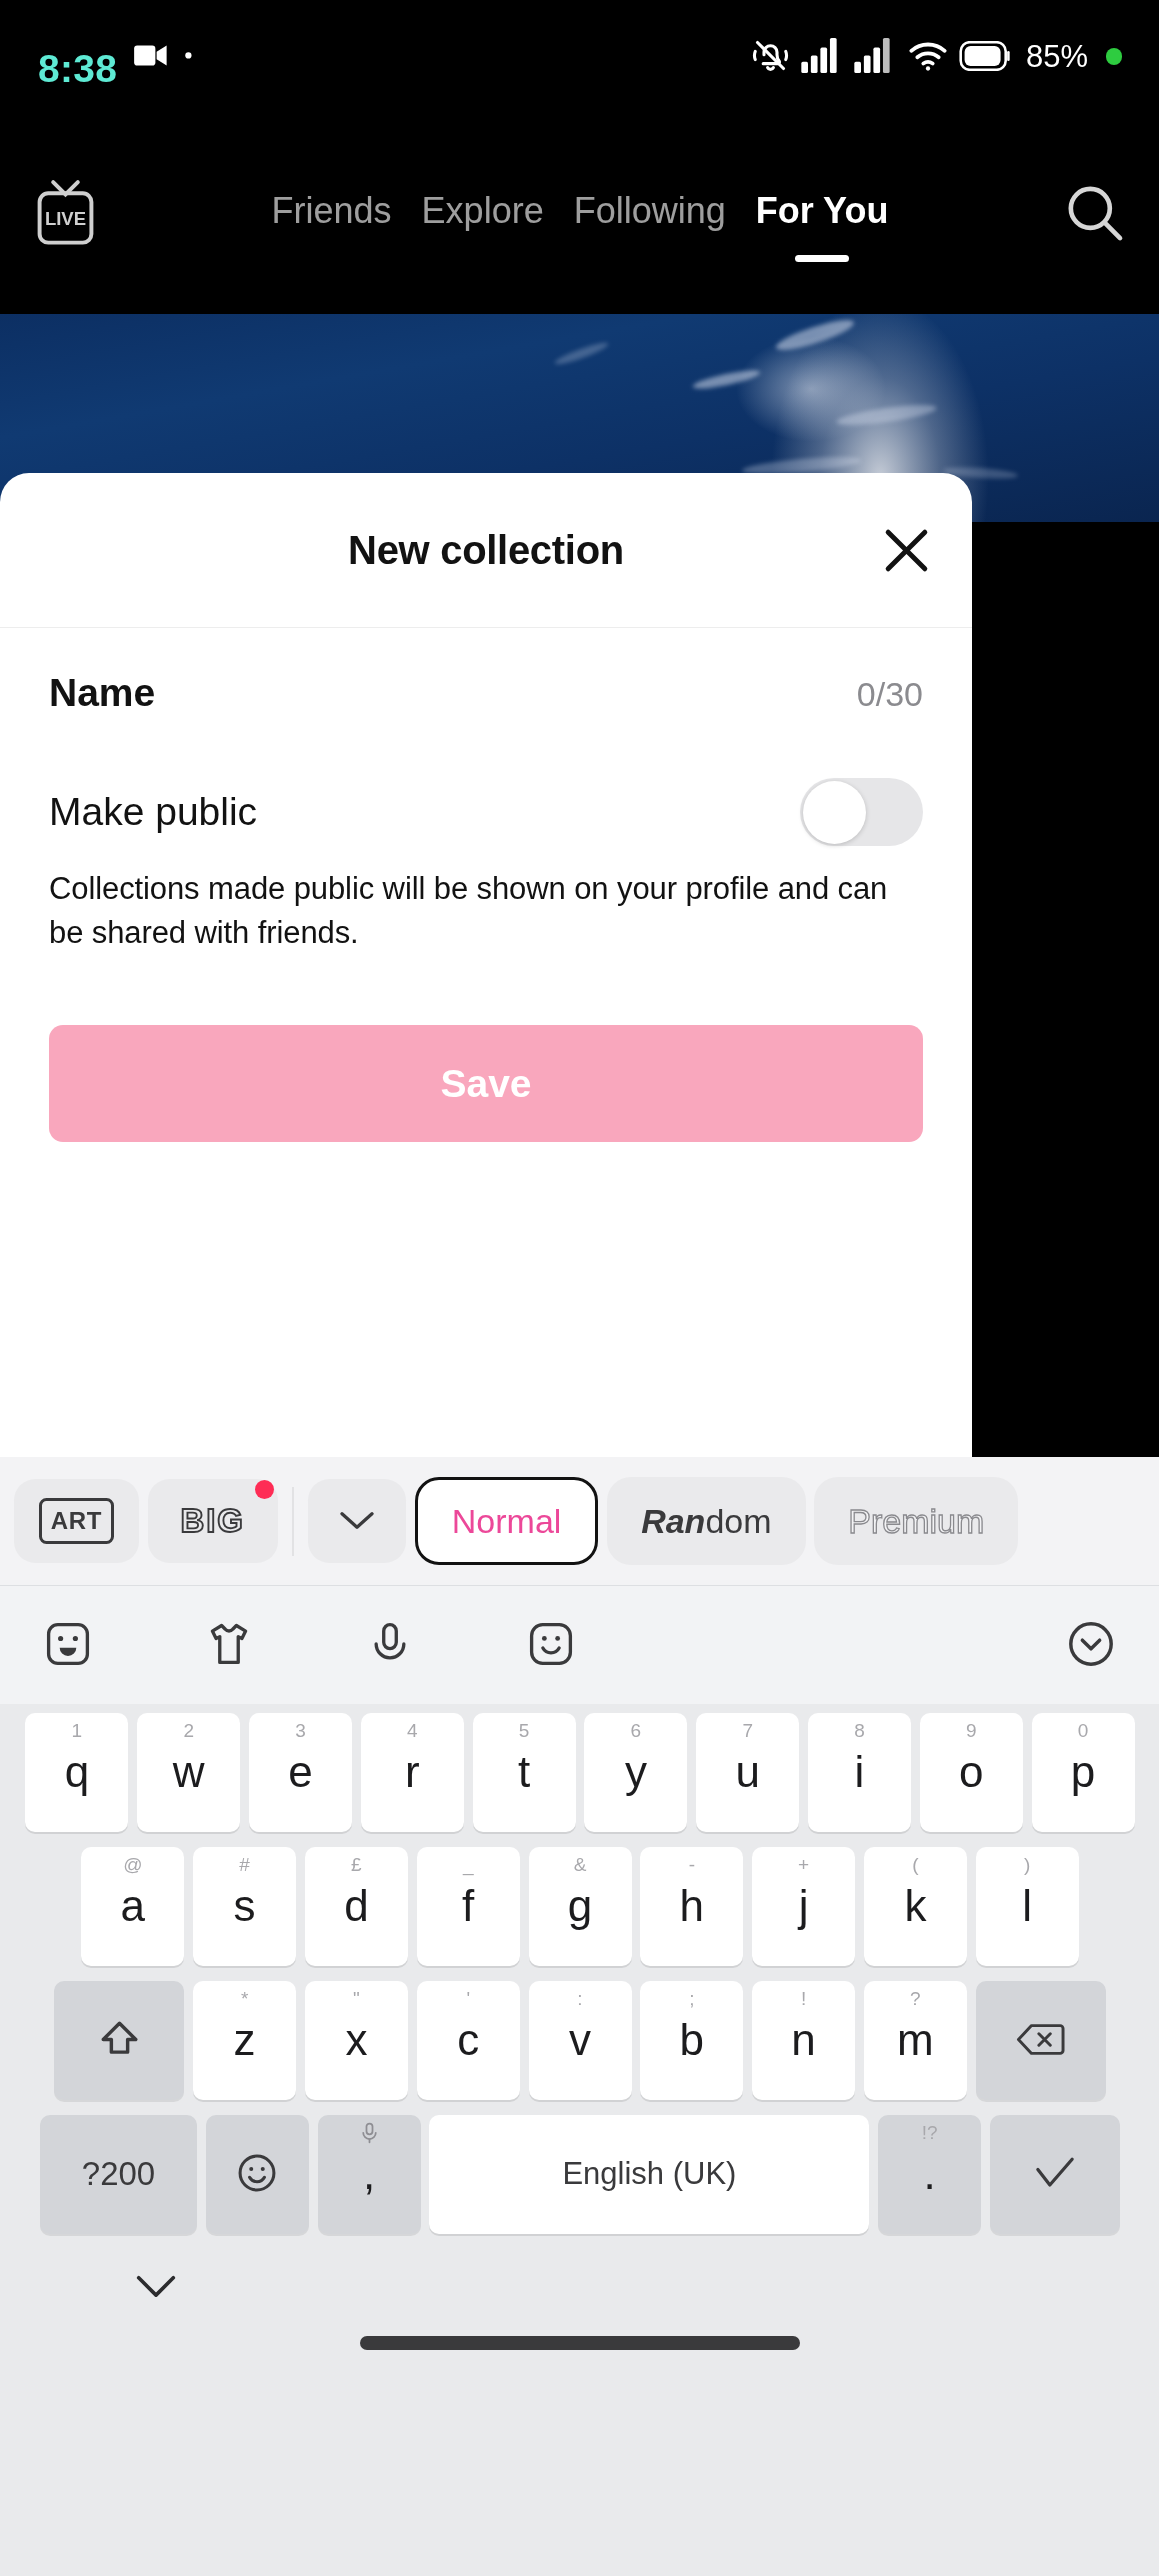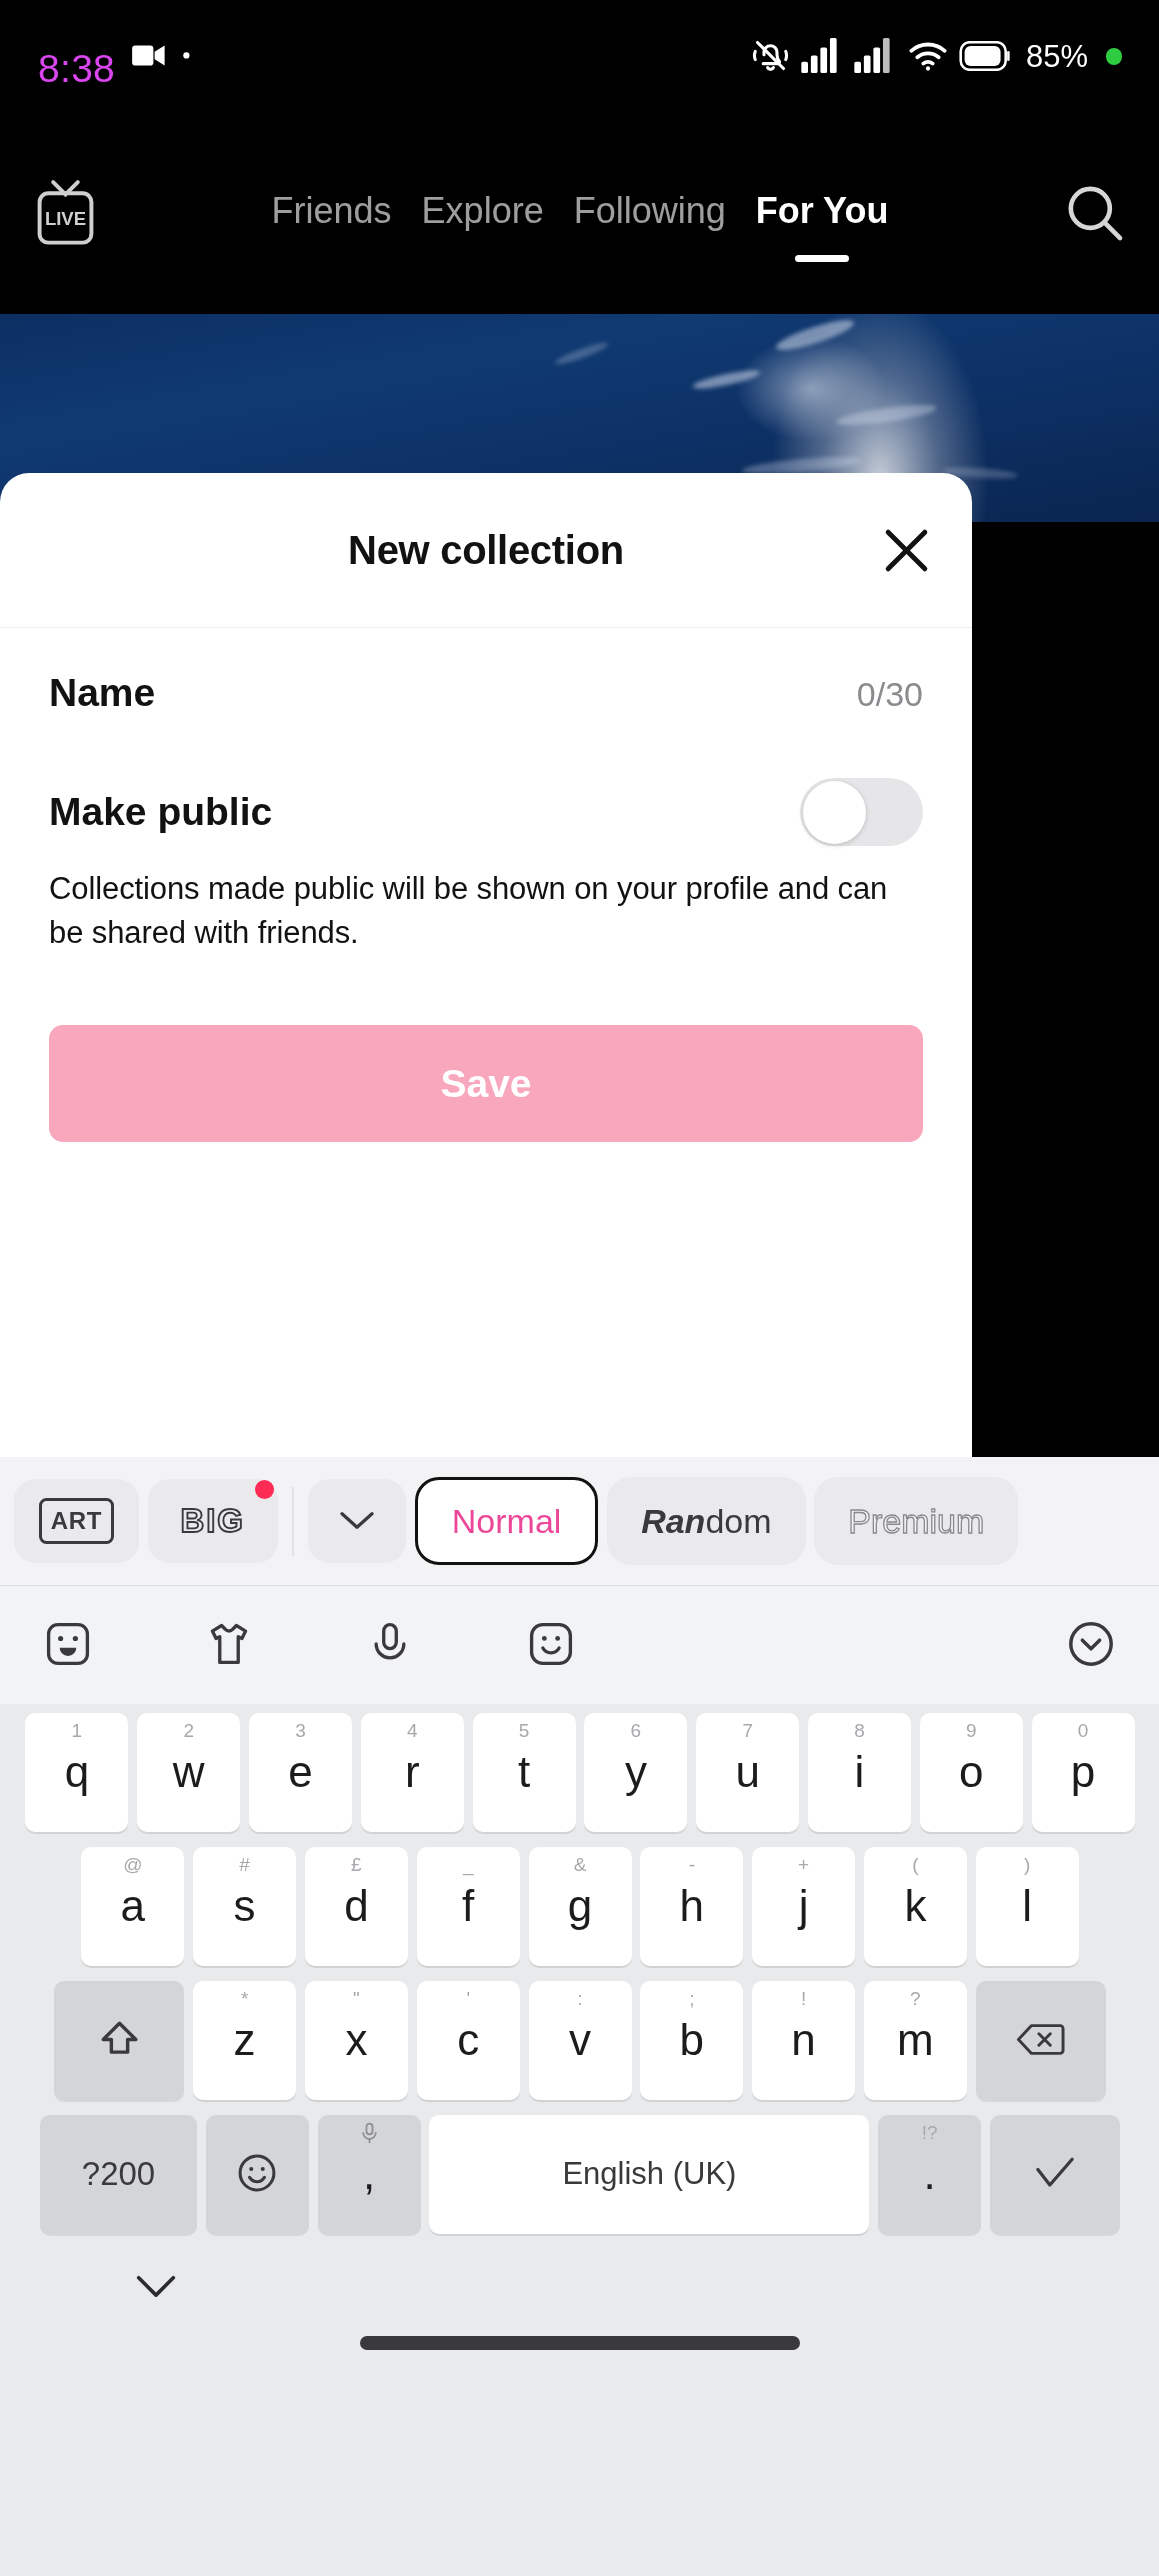--- a/index.html
+++ b/index.html
@@ -11,21 +11,21 @@
   }
   #screen { position: relative; width: 1160px; height: 2576px; background: #000; overflow: hidden; }
 
   
   .statusbar {
     position: absolute; top: 0; left: 0; width: 1160px; height: 113px;
     background: #000; display: flex; align-items: center;
     justify-content: space-between; padding: 0 38px;
   }
   .sb-left { display: flex; align-items: center; gap: 16.4px; }
-  .sb-time { color: #d946ef; font-size: 39px; font-weight: 400; letter-spacing: 0.3px; margin-top: 25px; }
+  .sb-time { color: #5eead4; font-size: 39px; font-weight: 700; letter-spacing: 0.3px; margin-top: 25px; }
   .sb-right { display: flex; align-items: center; gap: 11.3px; }
   .sb-pct { color: #fff; font-size: 31px; font-weight: 500; margin-left: 3.8px; }
   .green-dot { width: 16.4px; height: 16.4px; border-radius: 50%; background: #2ecc40; margin-left: 6.3px; }
 
   
   .topnav {
     position: absolute; top: 113px; left: 0; width: 1160px; height: 201px;
     background: #000; display: flex; align-items: center; padding: 0 33px;
   }
   .nav-tabs { flex: 1; display: flex; align-items: center; justify-content: center; gap: 30px; }
@@ -75,21 +75,21 @@
     position: relative; margin-top: 45px; padding-bottom: 29px;
     border-bottom: 1.3px solid #e8e8e8; display: flex; align-items: center;
   }
   .caret { width: 4.4px; height: 54px; background: #fe2c55; border-radius: 1.3px; flex: 0 0 auto; }
   .placeholder { font-size: 36px; color: #8a8a8e; margin-left: 3.8px; letter-spacing: -0.2px; }
   .ibeam { position: absolute; left: 522px; top: -3.8px; }
 
   
   .public-block { padding: 63px 49px 0 49px; }
   .public-row { display: flex; align-items: center; justify-content: space-between; }
-  .public-title { font-size: 39px; font-weight: 700; color: #121212; }
+  .public-title { font-size: 39px; font-weight: 400; color: #121212; }
   .toggle {
     width: 123px; height: 68px; border-radius: 34px; background: #e6e6e8;
     position: relative; flex: 0 0 auto;
   }
   .toggle .knob {
     position: absolute; left: 2.5px; top: 2.5px; width: 63px; height: 63px;
     border-radius: 50%; background: #fff; box-shadow: 0 1.3px 5px rgba(0,0,0,0.18);
   }
   .public-desc {
     margin-top: 21.4px; font-size: 31px; line-height: 1.42; color: #121212;

